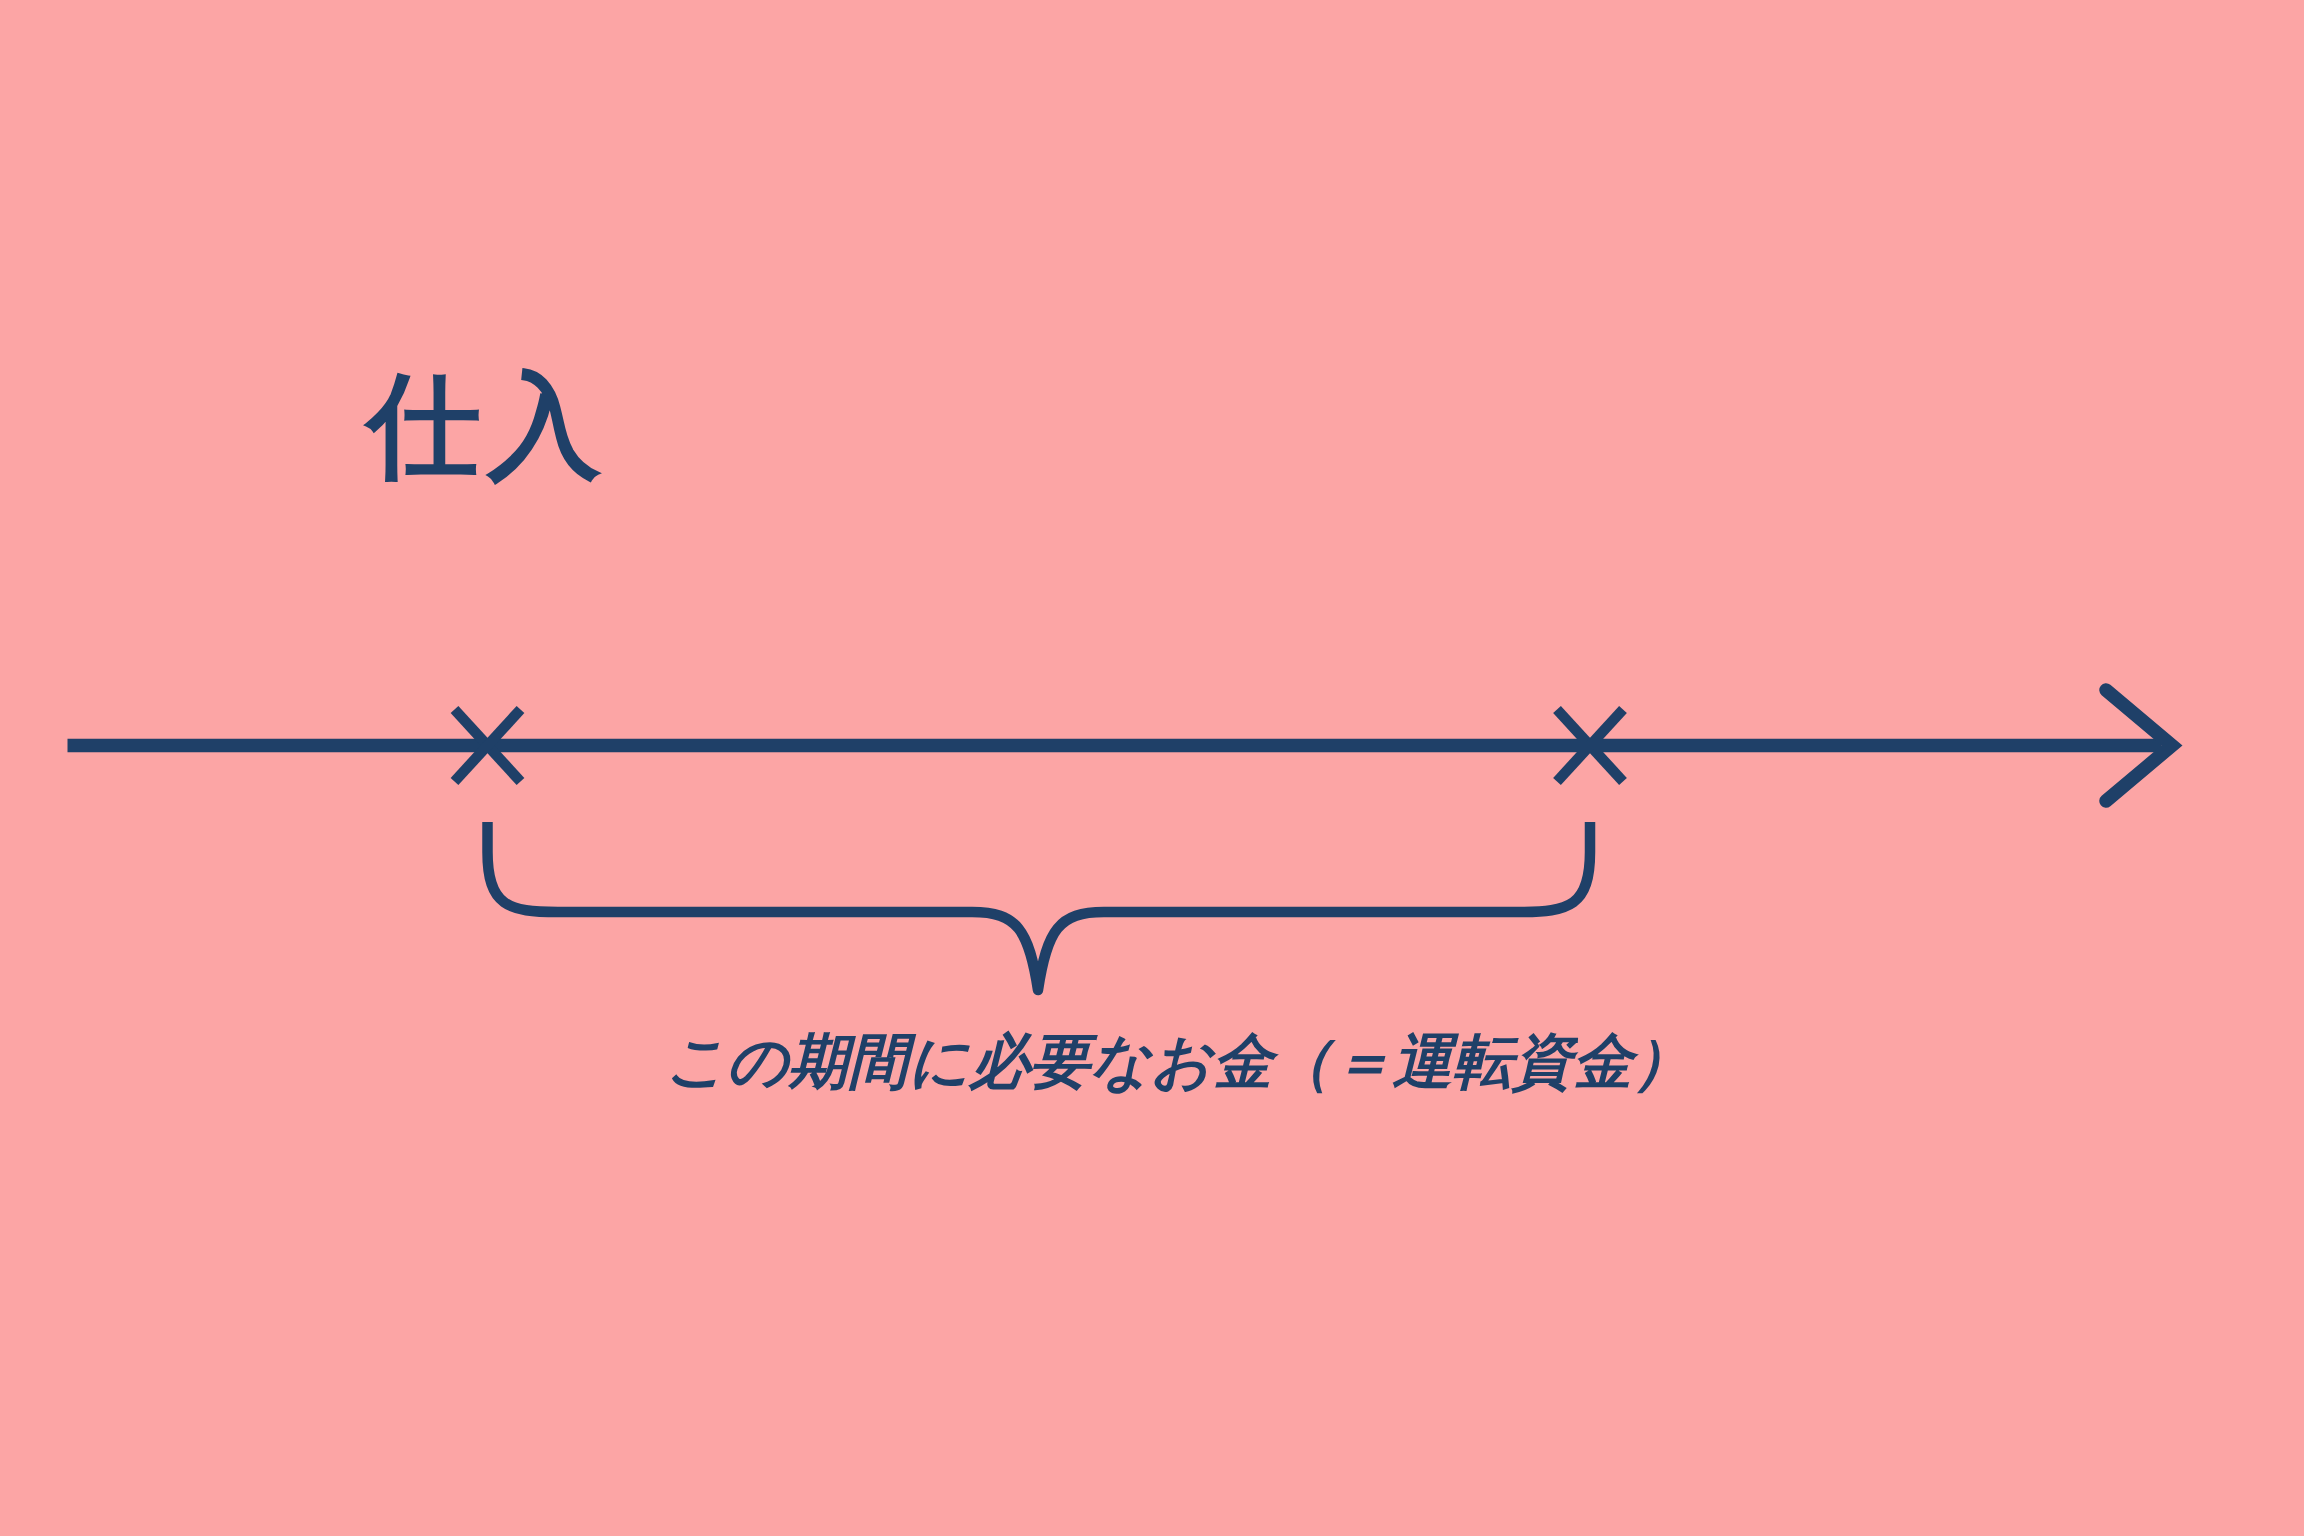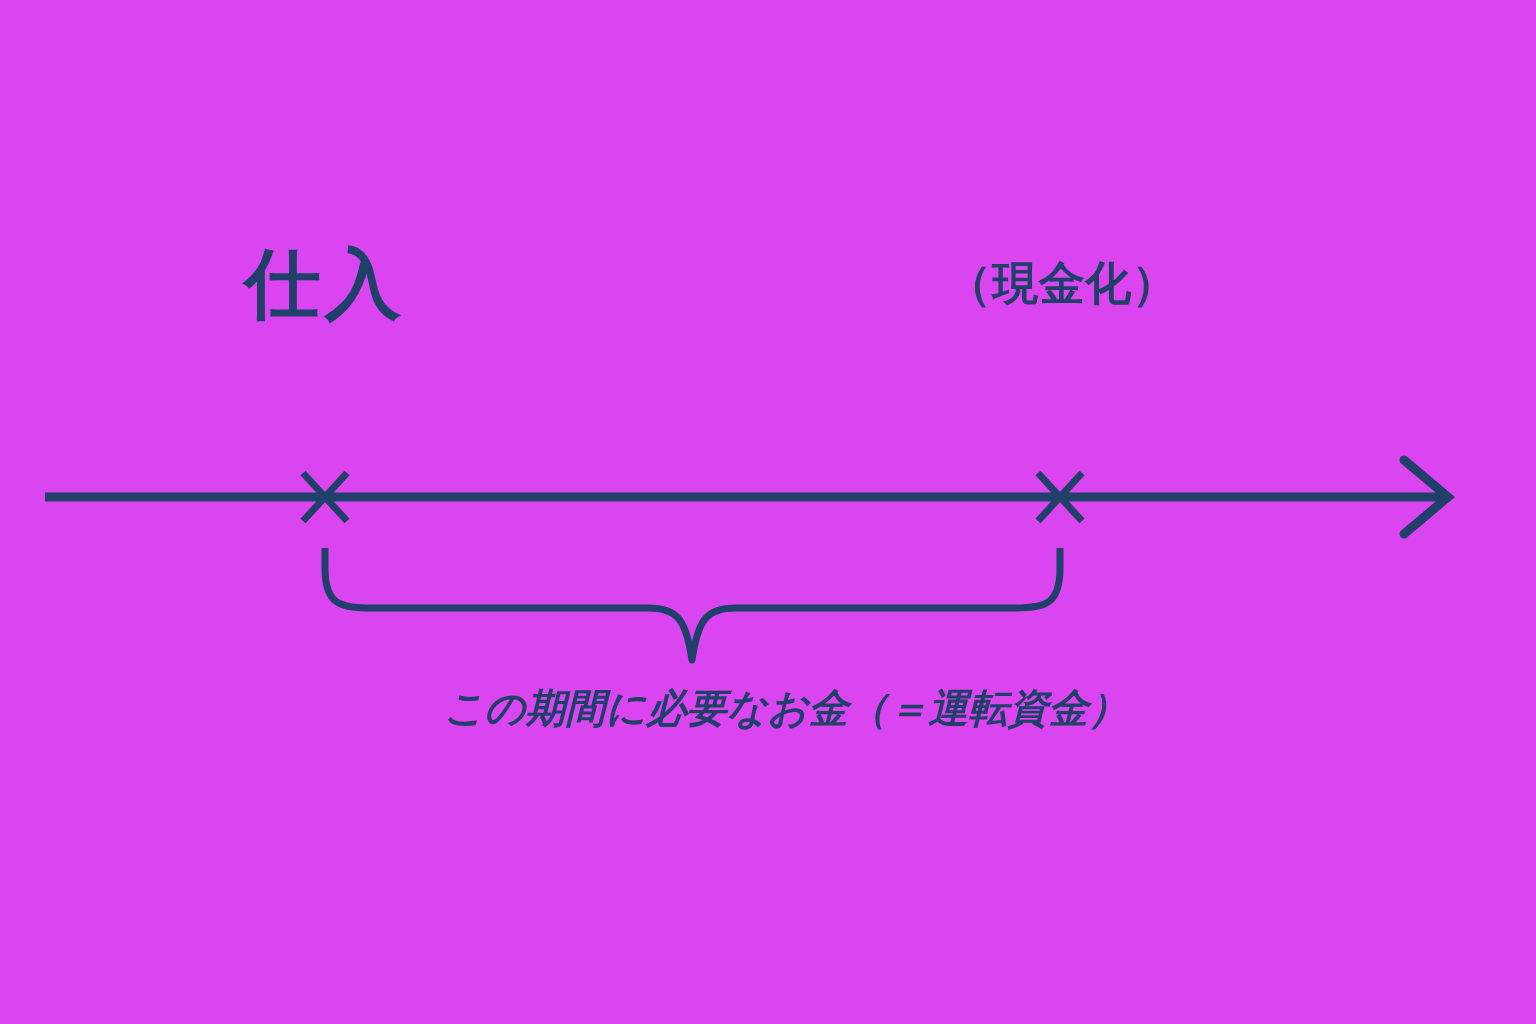--- a/index.html
+++ b/index.html
@@ -11,21 +11,21 @@
     width: 1536px;
     height: 1024px;
     background: #f7f7f6;
     font-family: "DejaVu Sans", "Liberation Sans", sans-serif;
     overflow: hidden;
   }
   #diagram-root {
     position: relative;
     width: 1536px;
     height: 1024px;
-    background: #d946ef;
+    background: #fca5a5;
   }
   #diagram-svg {
     position: absolute;
     left: 0;
     top: 0;
     width: 1536px;
     height: 1024px;
     display: block;
   }
   .label-group {
@@ -103,18 +103,17 @@
              L 1013,608
              C 1046,608 1060,604 1060,568
              L 1060,548" fill="none" stroke="#1f4068" stroke-width="7" stroke-linecap="butt" stroke-linejoin="round"></path>
   </svg>
 
   <div class="label-group" id="label-left">
     <div class="label-main">仕入</div>
   </div>
 
   <div class="label-group" id="label-right">
-    <div class="label-sub">（現金化）</div>
   </div>
 
   <div id="brace-caption">この期間に必要なお金（＝運転資金）</div>
 
 </div>
 
 </body></html>

